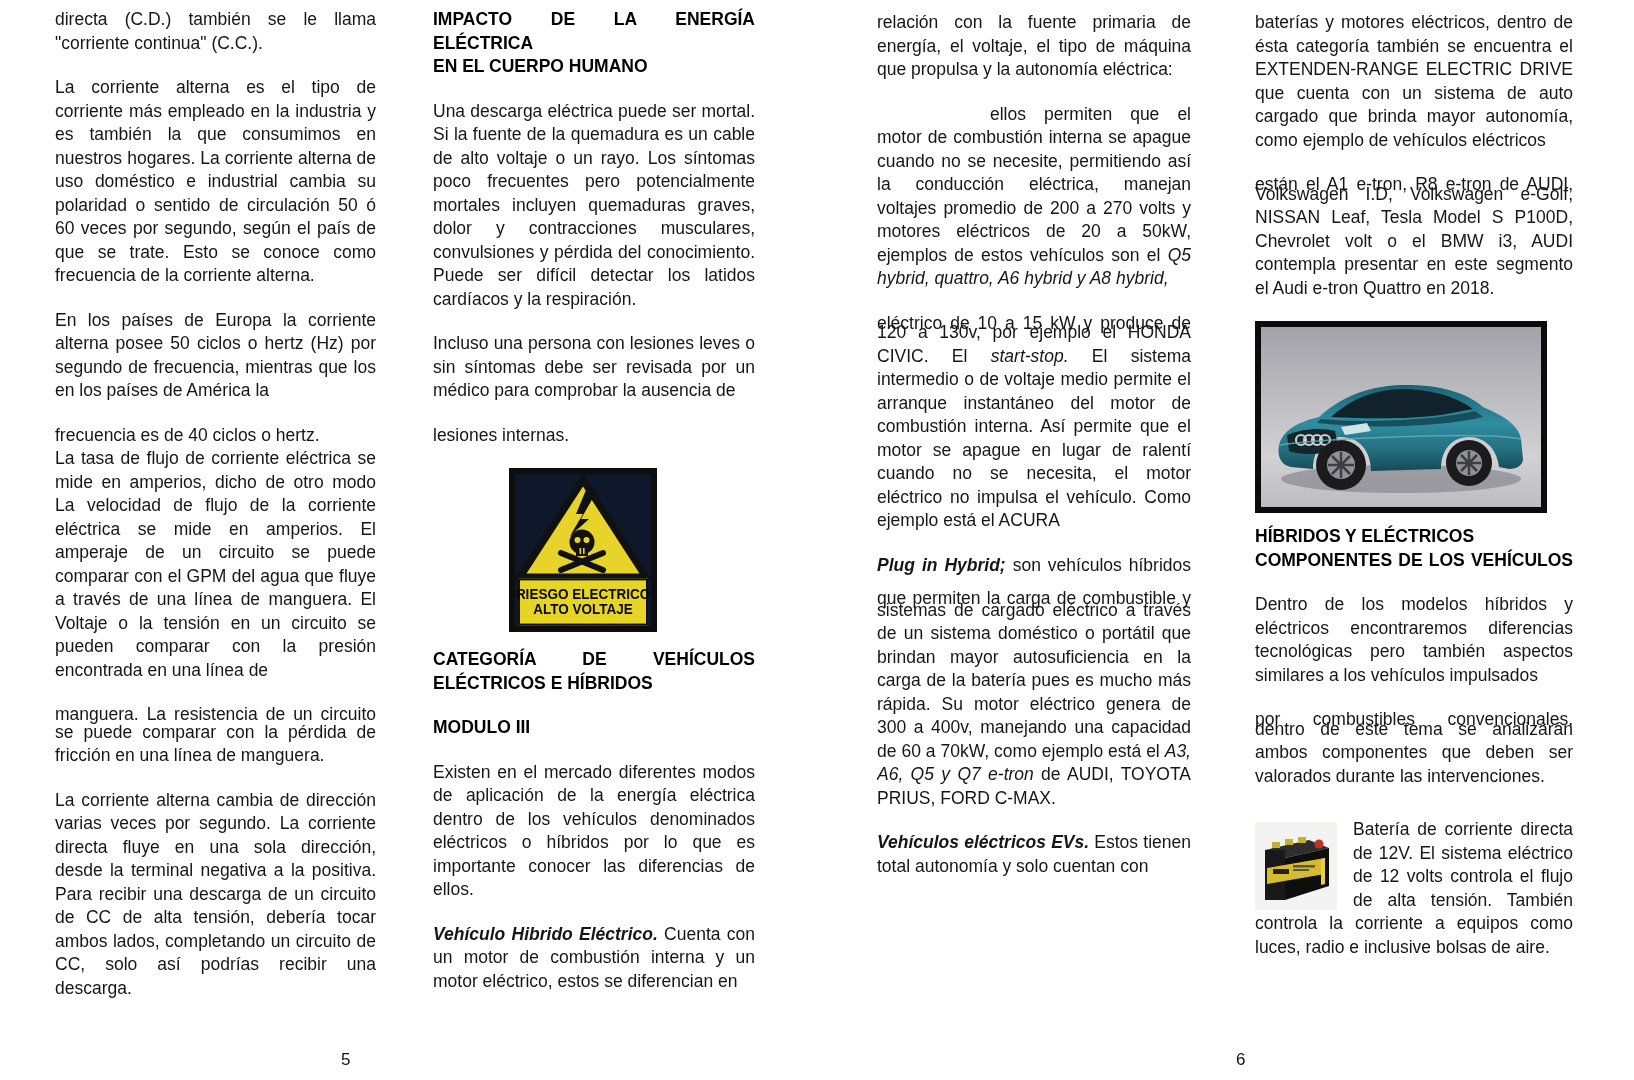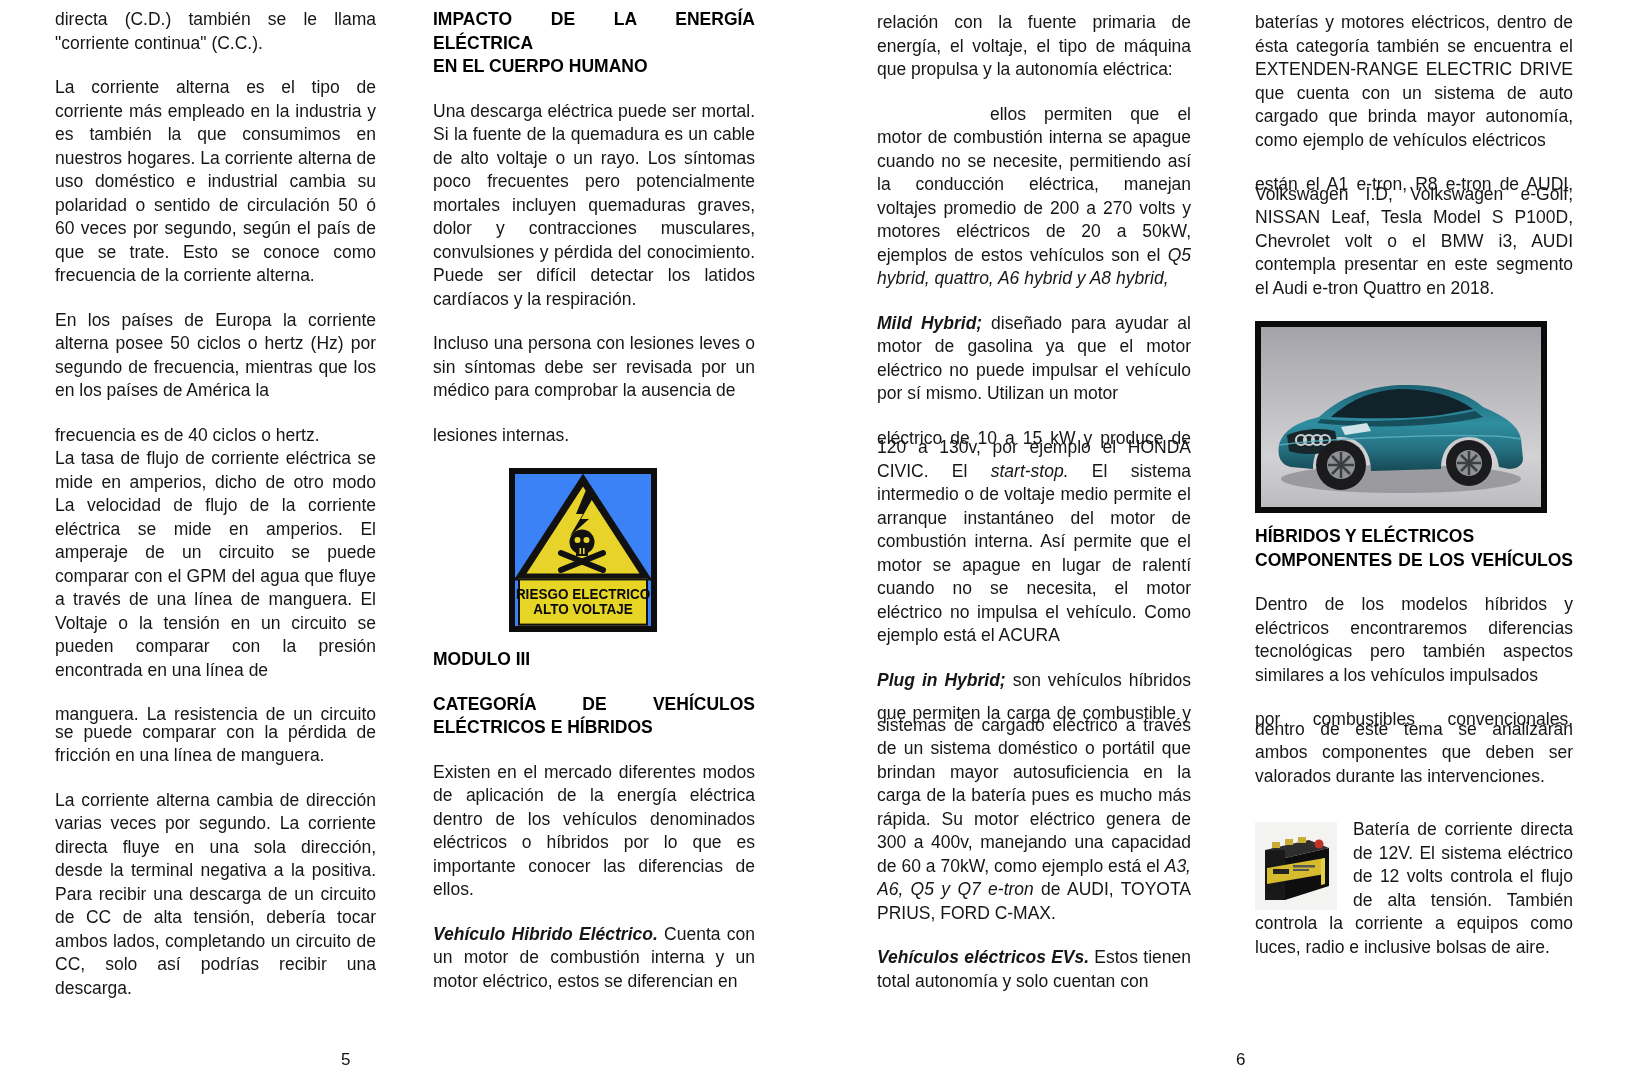--- a/index.html
+++ b/index.html
@@ -29,21 +29,21 @@
 
   .overlap{margin:0 0 0 0;}
   .overlap .oline{text-align:justify;text-align-last:justify;}
   .ov-strong .oline + .oline{margin-top:-14px;}
   .ov-mid    .oline + .oline{margin-top:-12px;}
   .ov-mild   .oline + .oline{margin-top:-6px;}
   .overlap + .para{margin-top:0;}
 
   
   .hazard{
-    position:relative;width:136px;height:152px;background:#3b82f6;
+    position:relative;width:136px;height:152px;background:#0f172a;
     border:6px solid #0d0d0d;margin:4px 0 16px 76px;
   }
   .hazard svg{display:block;}
   .hazard-band{
     position:absolute;left:3px;right:3px;bottom:2px;height:40px;
     background:#e6d525;border:2px solid #111;
     display:flex;flex-direction:column;align-items:center;justify-content:center;
     font-weight:bold;color:#0a0a0a;font-size:13.5px;line-height:14.5px;
     letter-spacing:0px;transform:scaleY(1.08);white-space:nowrap;
   }
@@ -103,33 +103,32 @@
             <line x1="88" y1="79" x2="46" y2="96"></line>
           </g>
         </g>
       </svg>
       <div class="hazard-band">
         <div>RIESGO ELECTRICO</div>
         <div>ALTO VOLTAJE</div>
       </div>
     </div>
     <div class="heading">
-      <div class="hline">MODULO III</div>
-    </div>
-    <div class="heading">
       <div class="hline just-last">CATEGORÍA DE VEHÍCULOS</div>
       <div class="hline">ELÉCTRICOS E HÍBRIDOS</div>
+    </div>
+    <div class="heading">
+      <div class="hline">MODULO III</div>
     </div>
     <div class="para"><span class="seg-r">Existen en el mercado diferentes modos de aplicación de la energía eléctrica dentro de los vehículos denominados eléctricos o híbridos por lo que es importante conocer las diferencias de ellos.</span></div>
     <div class="para"><span class="seg-bi">Vehículo Hibrido Eléctrico.</span><span class="seg-r"> Cuenta con un motor de combustión interna y un motor eléctrico, estos se diferencian en</span></div>
   </div>
 <div class="col" id="col3">
     <div class="para"><span class="seg-r">relación con la fuente primaria de energía, el voltaje, el tipo de máquina que propulsa y la autonomía eléctrica:</span></div>
     <div class="para" style="text-indent: 113px; margin-top: 12px;"><span class="seg-r">ellos permiten que el motor de combustión interna se apague cuando no se necesite, permitiendo así la conducción eléctrica, manejan voltajes promedio de 200 a 270 volts  y motores eléctricos de 20 a 50kW, ejemplos de estos vehículos son el </span><span class="seg-i">Q5 hybrid, quattro, A6 hybrid y A8 hybrid,</span></div>
-    <div class="para" style="margin-top: 6px;"><span class="seg-bi">Mild Hybrid;</span><span class="seg-r"> diseñado para ayudar al motor de gasolina ya que el motor eléctrico no puede impulsar el vehículo por sí mismo. Utilizan un motor</span></div>
     <div class="overlap ov-strong">
       <div class="oline">eléctrico de 10 a 15 kW y produce de</div>
       <div class="oline">120 a 130v, por ejemplo el HONDA</div>
     </div>
     <div class="para"><span class="seg-r">CIVIC. El </span><span class="seg-i">start-stop.</span><span class="seg-r"> El sistema intermedio o de voltaje medio permite el arranque instantáneo del motor de combustión interna.  Así permite que el motor se apague en lugar de ralentí cuando no se necesita, el motor eléctrico no impulsa el vehículo. Como ejemplo está el ACURA</span></div>
     <div class="para tight just-last" style=""><span class="seg-bi">Plug in Hybrid;</span><span class="seg-r"> son vehículos híbridos</span></div>
     <div class="overlap ov-mid" style="margin-top: 10px;">
       <div class="oline">que permiten la carga de combustible y</div>
       <div class="oline">sistemas de cargado eléctrico a través</div>
     </div>

